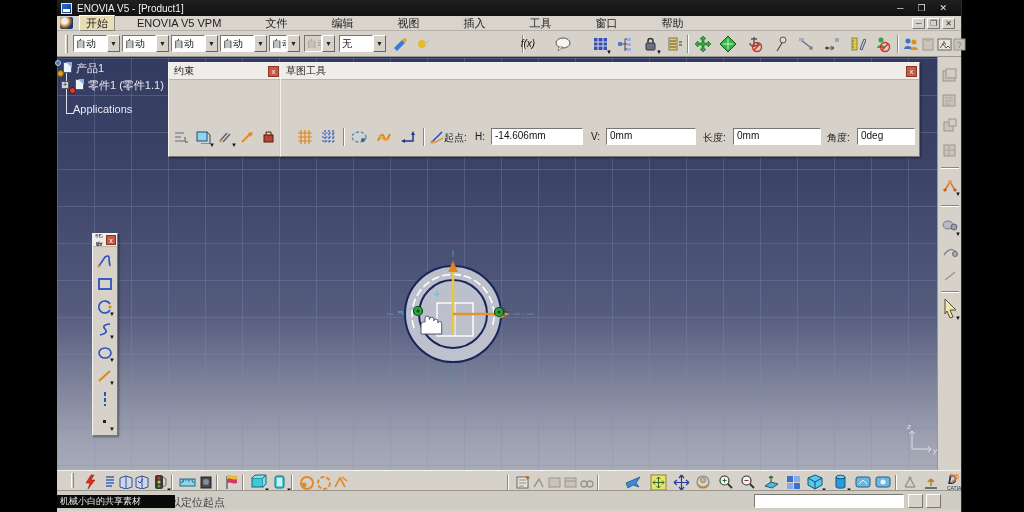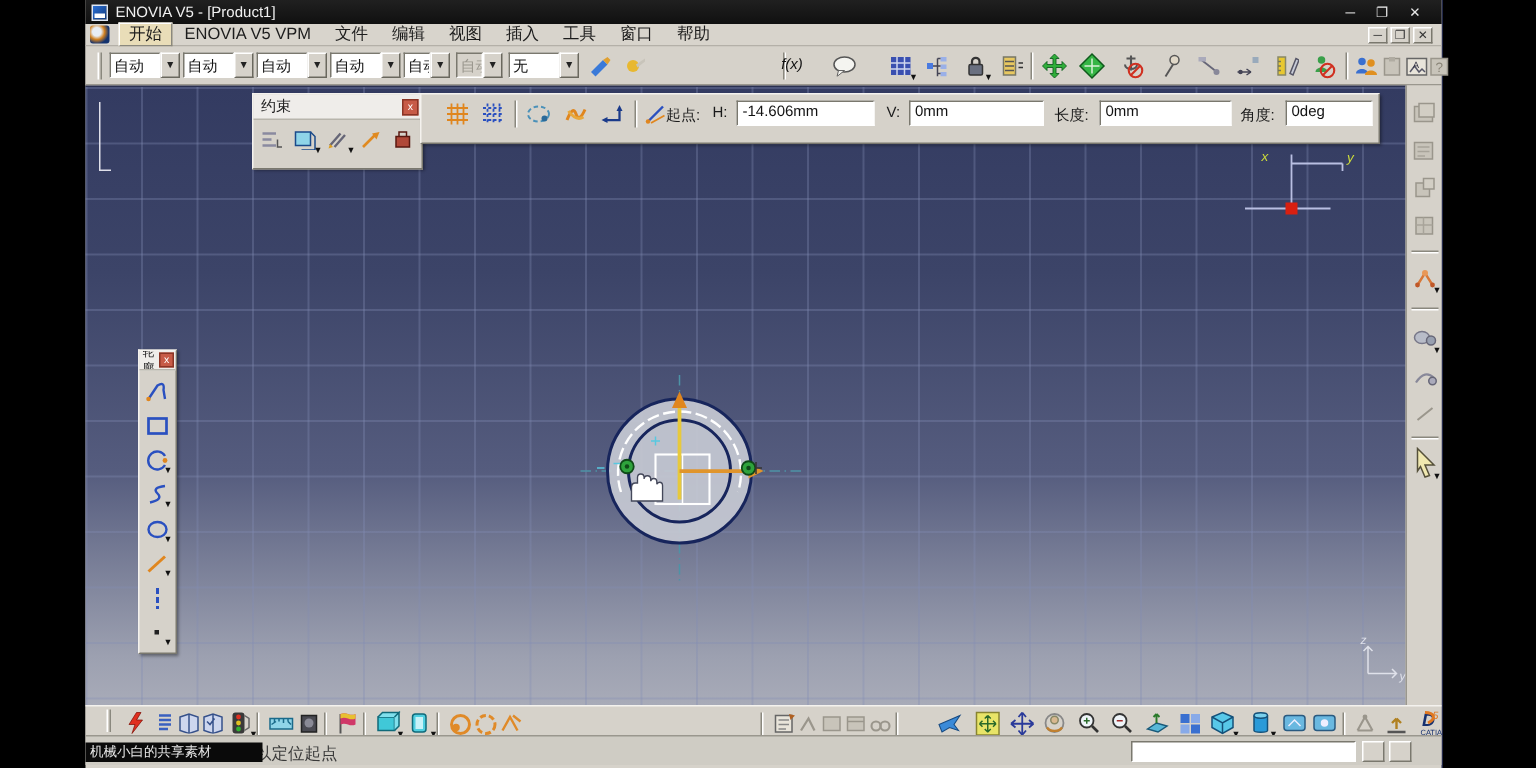--- a/index.html
+++ b/index.html
@@ -17,21 +17,21 @@
   .appicon16::after { content:""; position:absolute; left:1px; top:5px; width:7px; height:3px; background:#fff; }
   .winctl { margin-left:auto; display:flex; gap:14px; padding-right:14px; color:#e8e8e8; font-size:9px; }
   .winctl span { cursor:default; }
 
   
   .menubar { position:absolute; left:0; top:16px; width:100%; height:15px;
     background:#d8d4cc; border-bottom:1px solid #b4b0a8; display:flex; align-items:center;
     font-size:11px; color:#1c1c1c; }
   .catialogo14 { width:13px; height:12px; margin:0 6px 0 3px; border-radius:2px;
     background:radial-gradient(circle at 35% 35%,#e8edf5 25%,#d08020 45%,#15336e 70%); }
-  .menubar .mi { padding:0 8px; line-height:14px; }
+  .menubar .mi { padding:0 22px; line-height:14px; }
   .menubar .mi.start { background:#e9ddb8; border:1px solid; border-color:#fff #8a887e #8a887e #fff; padding:0 6px; }
   .mdictl { margin-left:auto; display:flex; gap:2px; padding-right:6px; }
   .mdictl span { width:13px; height:11px; background:#d6d2ca; border:1px solid;
     border-color:#fff #7a786e #7a786e #fff; font-size:8px; line-height:9px; text-align:center; color:#333; }
 
   
   .stdbar { position:absolute; left:0; top:31px; width:100%; height:26px;
     background:#d6d2ca; border-bottom:1px solid #9a978e; }
   .grip { position:absolute; top:4px; width:3px; height:18px;
     border-left:1px solid #fff; border-right:1px solid #8a887e; }
@@ -72,21 +72,21 @@
   .plusbox { position:absolute; left:-10px; top:4px; width:8px; height:8px; background:#cfd2dc; border:1px solid #555;
     font-size:7px; line-height:6px; text-align:center; color:#111; }
 
   
   .panel { position:absolute; background:#d6d2ca; border:1px solid; border-color:#f4f2ee #7a786e #7a786e #f4f2ee;
     box-shadow:1px 1px 2px rgba(0,0,0,.4); z-index:6; }
   .ptitle { height:17px; background:#efedea; border-bottom:1px solid #b8b5ac; display:flex; align-items:center;
     font-size:10px; color:#222; padding:0 2px 0 5px; }
   .pclose { margin-left:auto; width:11px; height:11px; background:#c75b47; border:1px solid #8a3425;
     color:#fff; font-size:7px; line-height:9px; text-align:center; }
-  .prow { height:32px; position:relative; }
+  .prow { height:32px; position:relative;margin-top:44px; }
   .fld { position:absolute; top:4px; height:17px; background:#fff; border:1px solid;
     border-color:#7a786e #fff #fff #7a786e; font-size:10px; color:#111; padding:1px 3px 0; }
   .flbl { position:absolute; top:7px; font-size:10px; color:#1a1a1a; white-space:nowrap; }
 
   
   .profile { width:26px; }
   .profile .ptitle { height:13px; padding:0 1px 0 2px; font-size:8px; overflow:hidden; }
   .profile .ptitle .pclose { width:10px; height:10px; }
   .pbody { display:flex; flex-direction:column; align-items:center; padding:2px 0; }
   .pit { position:relative; width:20px; height:23px; display:flex; align-items:center; justify-content:center; }
@@ -363,20 +363,41 @@
         <path d="M855 391 V373 M852 376l3-3 3 3"></path>
         <path d="M855 391 H874 M871 388l3 3 -3 3"></path>
       </g>
       <text x="850" y="371" font-size="8" font-style="italic" fill="#dfe1ea">z</text>
       <text x="876" y="395" font-size="8" font-style="italic" fill="#dfe1ea">y</text>
     </svg>
   </div>
 
   <div class="tline"></div>
   <div class="tlineh"></div>
+  <div class="tree">
+    <div class="trow">
+      <span class="ticon">
+          <span class="doc"></span>
+          <span class="gearb"></span>
+          <span class="bluedot"></span>
+        </span>
+      <span>产品1</span>
+    </div>
+    <div class="trow" style="margin-left:12px">
+      <span class="plusbox">+</span>
+      <span class="ticon">
+          <span class="doc"></span>
+          <span class="gearr"></span>
+        </span>
+      <span>零件1 (零件1.1)</span>
+    </div>
+    <div class="trow" style="margin-left:14px;margin-top:6px">
+      <span>Applications</span>
+    </div>
+  </div>
 
   <div class="panel" style="left:111px;top:62px;width:114px">
     <div class="ptitle">
       <span>约束</span>
       <span class="pclose">x</span>
     </div>
     <div class="prow">
       <span class="ti" style="left:2px">
         <svg width="16" height="14">
             <path d="M2 3h9M2 7h6M2 11h9" stroke="#8a8aa0" stroke-width="1.6"></path>
@@ -406,20 +427,24 @@
       <span class="ti" style="left:90px">
         <svg width="16" height="14">
             <rect x="3" y="5" width="9" height="7" fill="#b04838" stroke="#5a1810"></rect>
             <path d="M5 5V2h5v3" fill="none" stroke="#5a1810"></path>
           </svg>
         </span>
     </div>
   </div>
 
   <div class="panel" style="left:223px;top:62px;width:640px">
+    <div class="ptitle">
+      <span>草图工具</span>
+      <span class="pclose">x</span>
+    </div>
     <div class="prow">
       <span class="ti" style="left:14px">
         <svg width="16" height="16">
             <path d="M1 4h14M1 8h14M1 12h14M4 1v14M8 1v14M12 1v14" stroke="#e0861e" stroke-width="1.2"></path>
           </svg>
         </span>
       <span class="ti" style="left:38px">
         <svg width="16" height="16">
             <path d="M1 4h14M1 8h14M1 12h14M4 1v14M8 1v14M12 1v14" stroke="#2a50c0" stroke-width="1.2" stroke-dasharray="2 1.5"></path>
           </svg>

